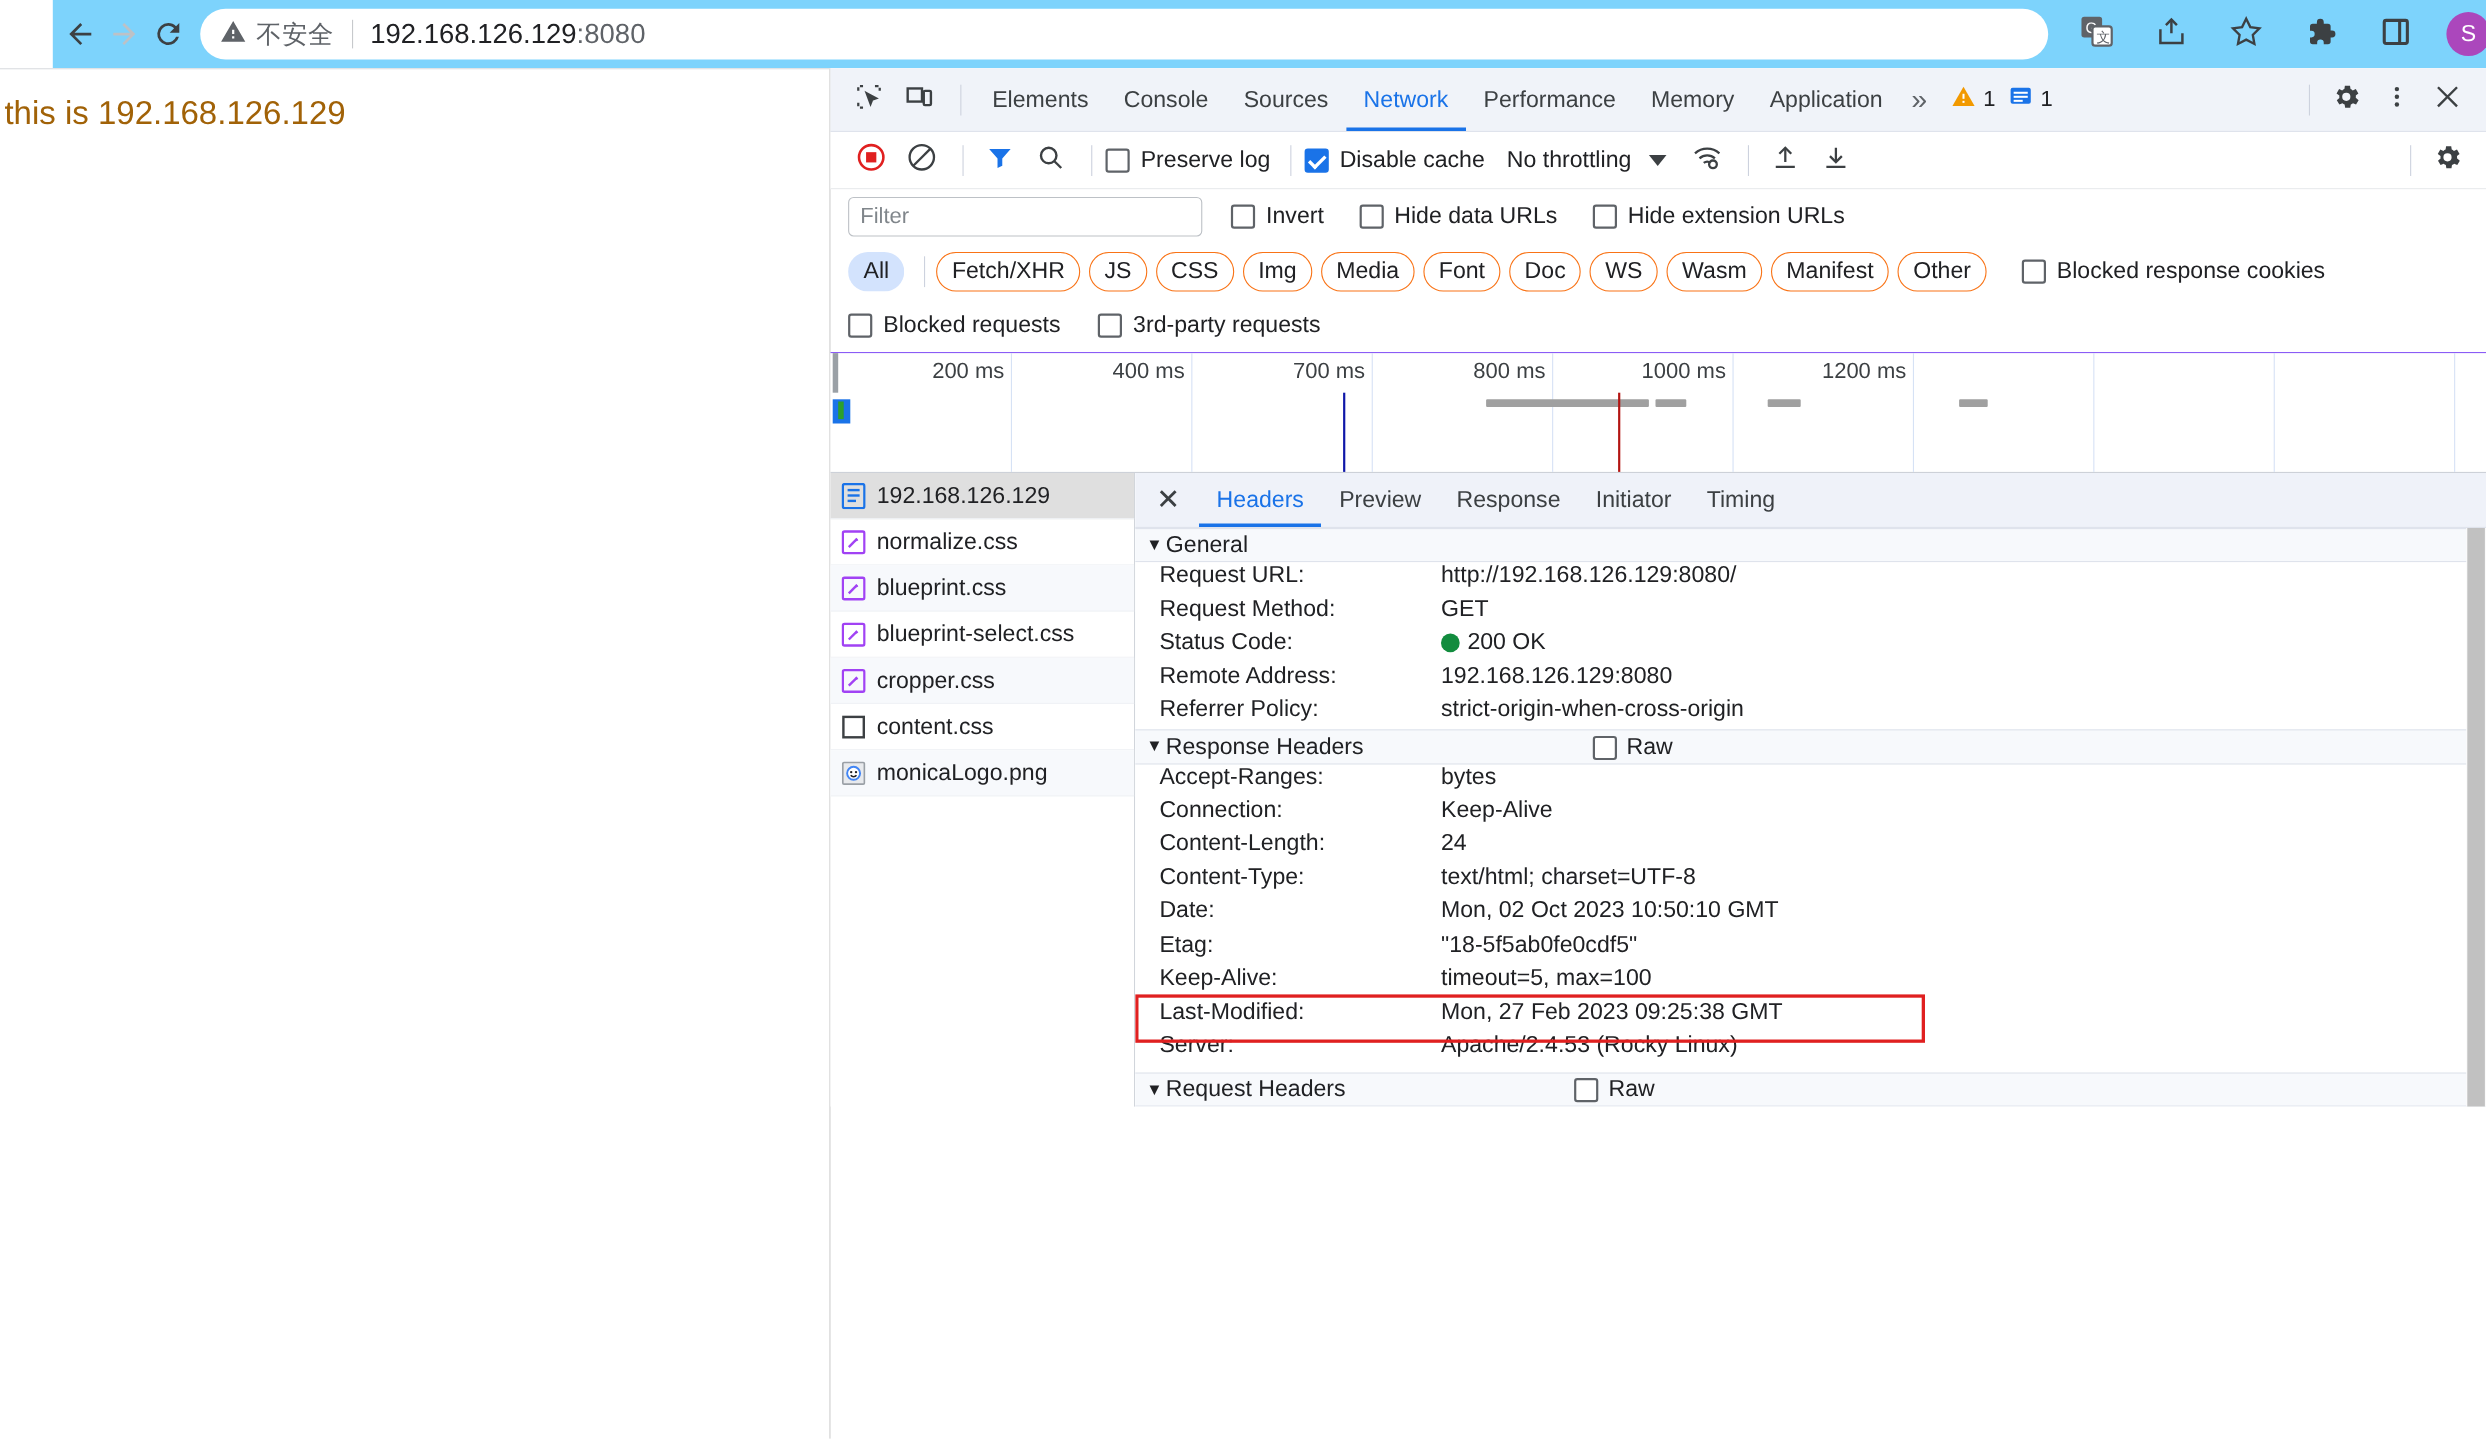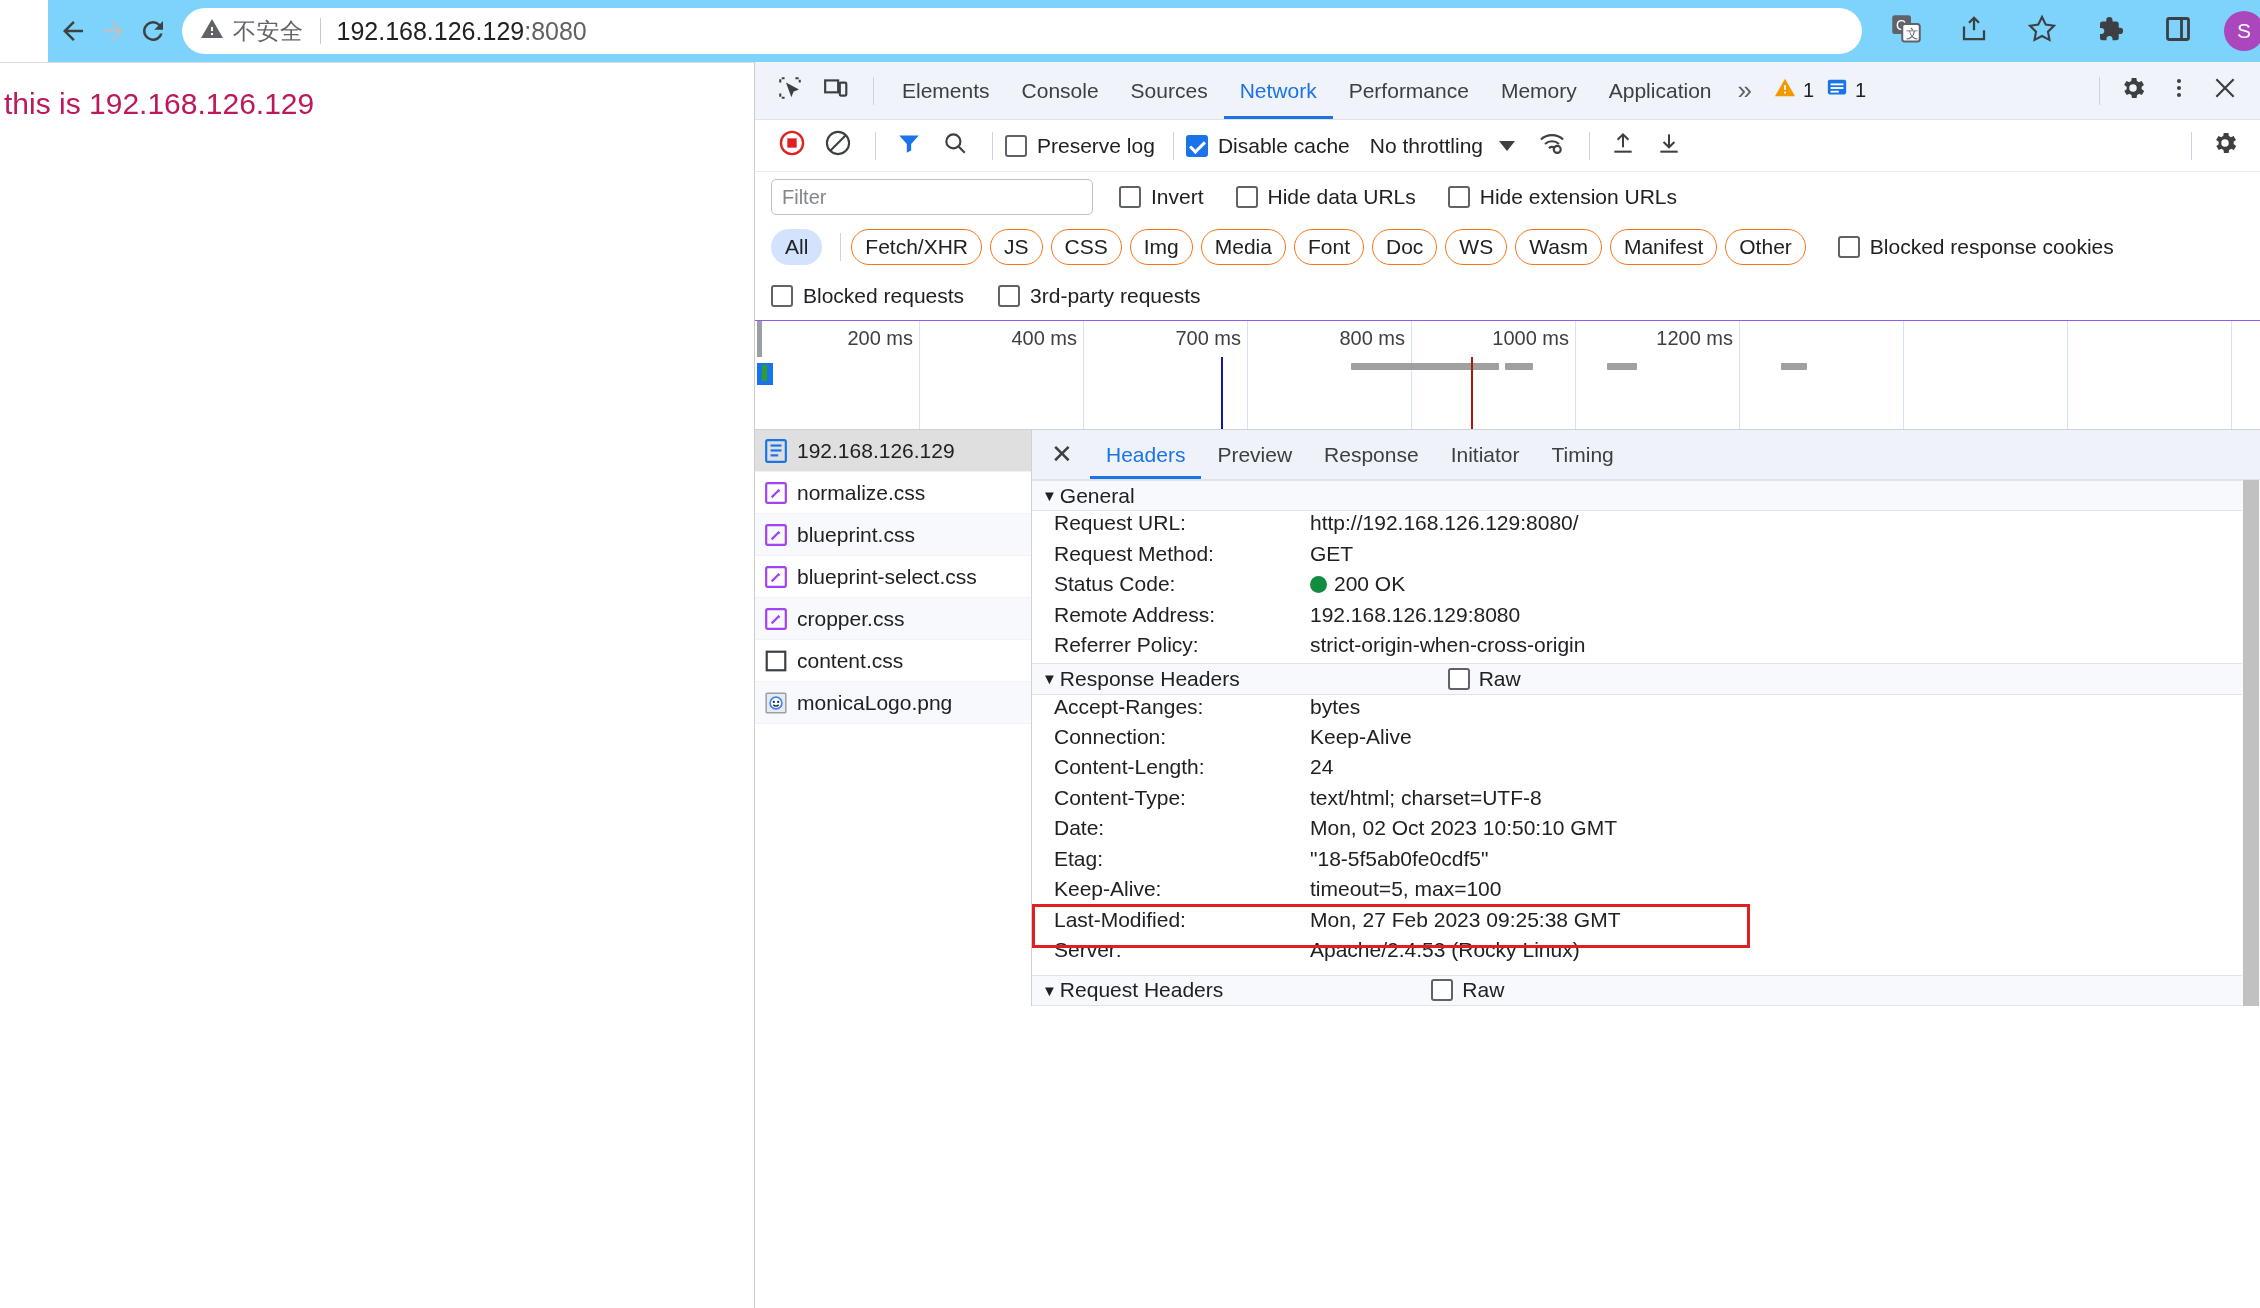--- a/index.html
+++ b/index.html
@@ -55,21 +55,21 @@
   }
 
   
   #page-viewport {
     position: absolute; left: 0; top: 62px;
     width: 754px; height: 1246px;
     background: #ffffff;
     border-top: 1px solid #dadce0;
   }
   #page-text {
-    font-size: 30px; color: #be185d; padding: 24px 8px 0 4px;
+    font-size: 30px; color: #a16207; padding: 24px 8px 0 4px;
   }
 
   
   #devtools {
     position: absolute; left: 754px; top: 62px;
     width: 1506px; height: 1246px;
     background: #ffffff;
     border-left: 1px solid #cdcdcd;
     font-size: 19px;
     color: #202124;
@@ -210,21 +210,21 @@
   #close-x {
     width: 40px; height: 40px; display: flex; align-items: center;
     justify-content: center; font-size: 26px; color: #3c4043; margin-right: 8px;
   }
   .sect-head {
     height: 42px; background: #f7f9fc; display: flex; align-items: center;
     font-size: 21px; color: #202124; padding-left: 10px;
     border-bottom: 1px solid #dfe3ec; border-top: 1px solid #dfe3ec;
   }
   .tri { margin-right: 3px; font-size: 15px; }
-  .raw-box { display: flex; align-items: center; gap: 9px; margin-left: 208px; font-size: 21px; }
+  .raw-box { display: flex; align-items: flex-end; gap: 9px; margin-left: 208px; font-size: 21px; }
   .hdr-row {
     height: 42px; display: flex; align-items: flex-start;
     font-size: 21px; padding-left: 22px; color: #202124;
   }
   .hdr-k { width: 256px; flex: none; }
   .hdr-v { display: flex; align-items: center; gap: 7px; }
   .dot-green {
     width: 17px; height: 17px; border-radius: 50%; background: #128c3e;
     display: inline-block;
   }

